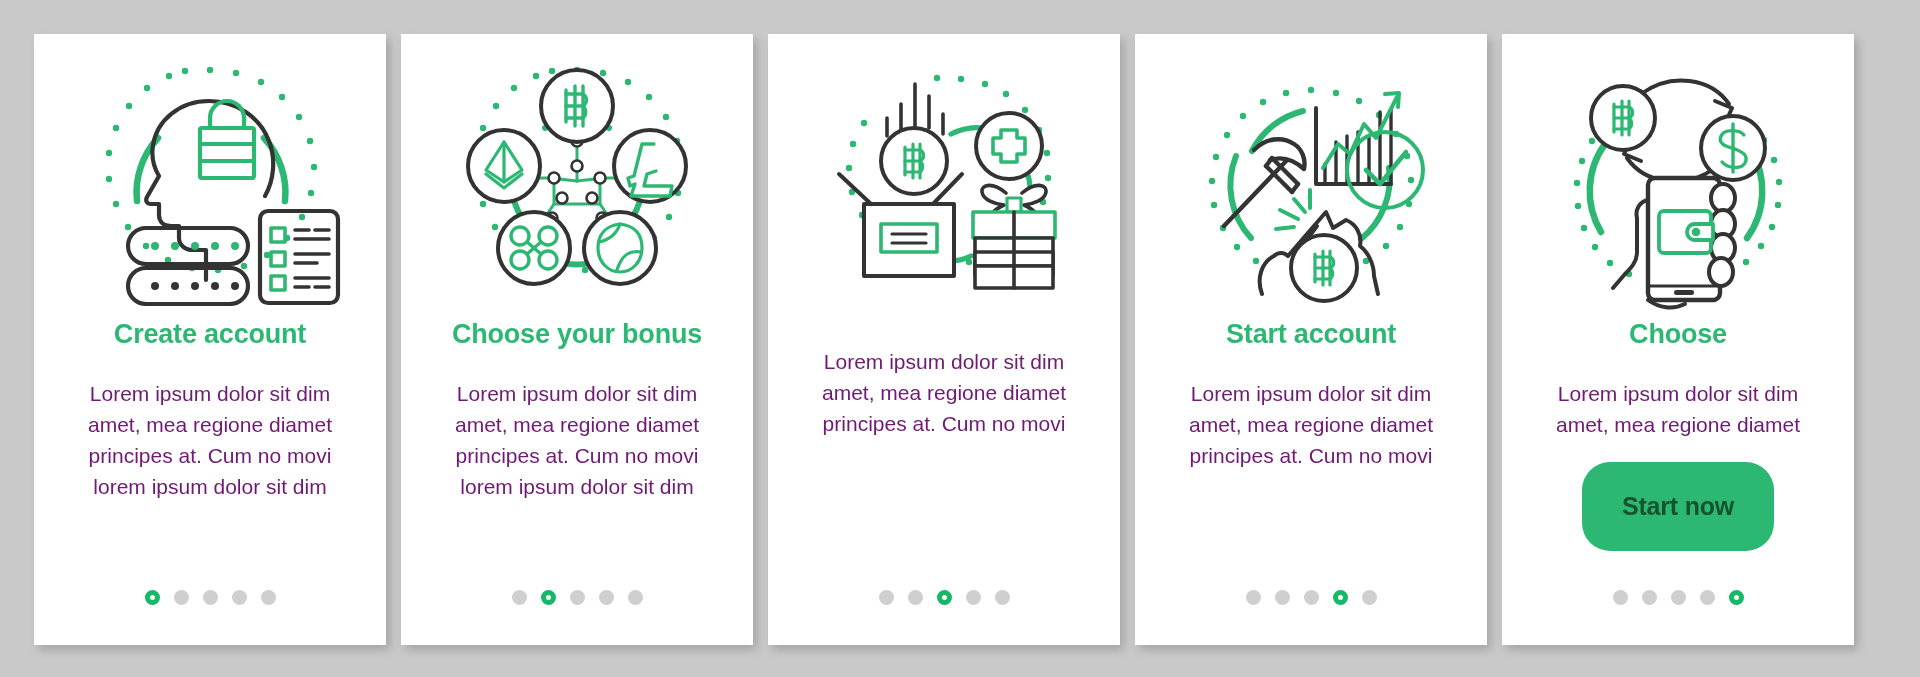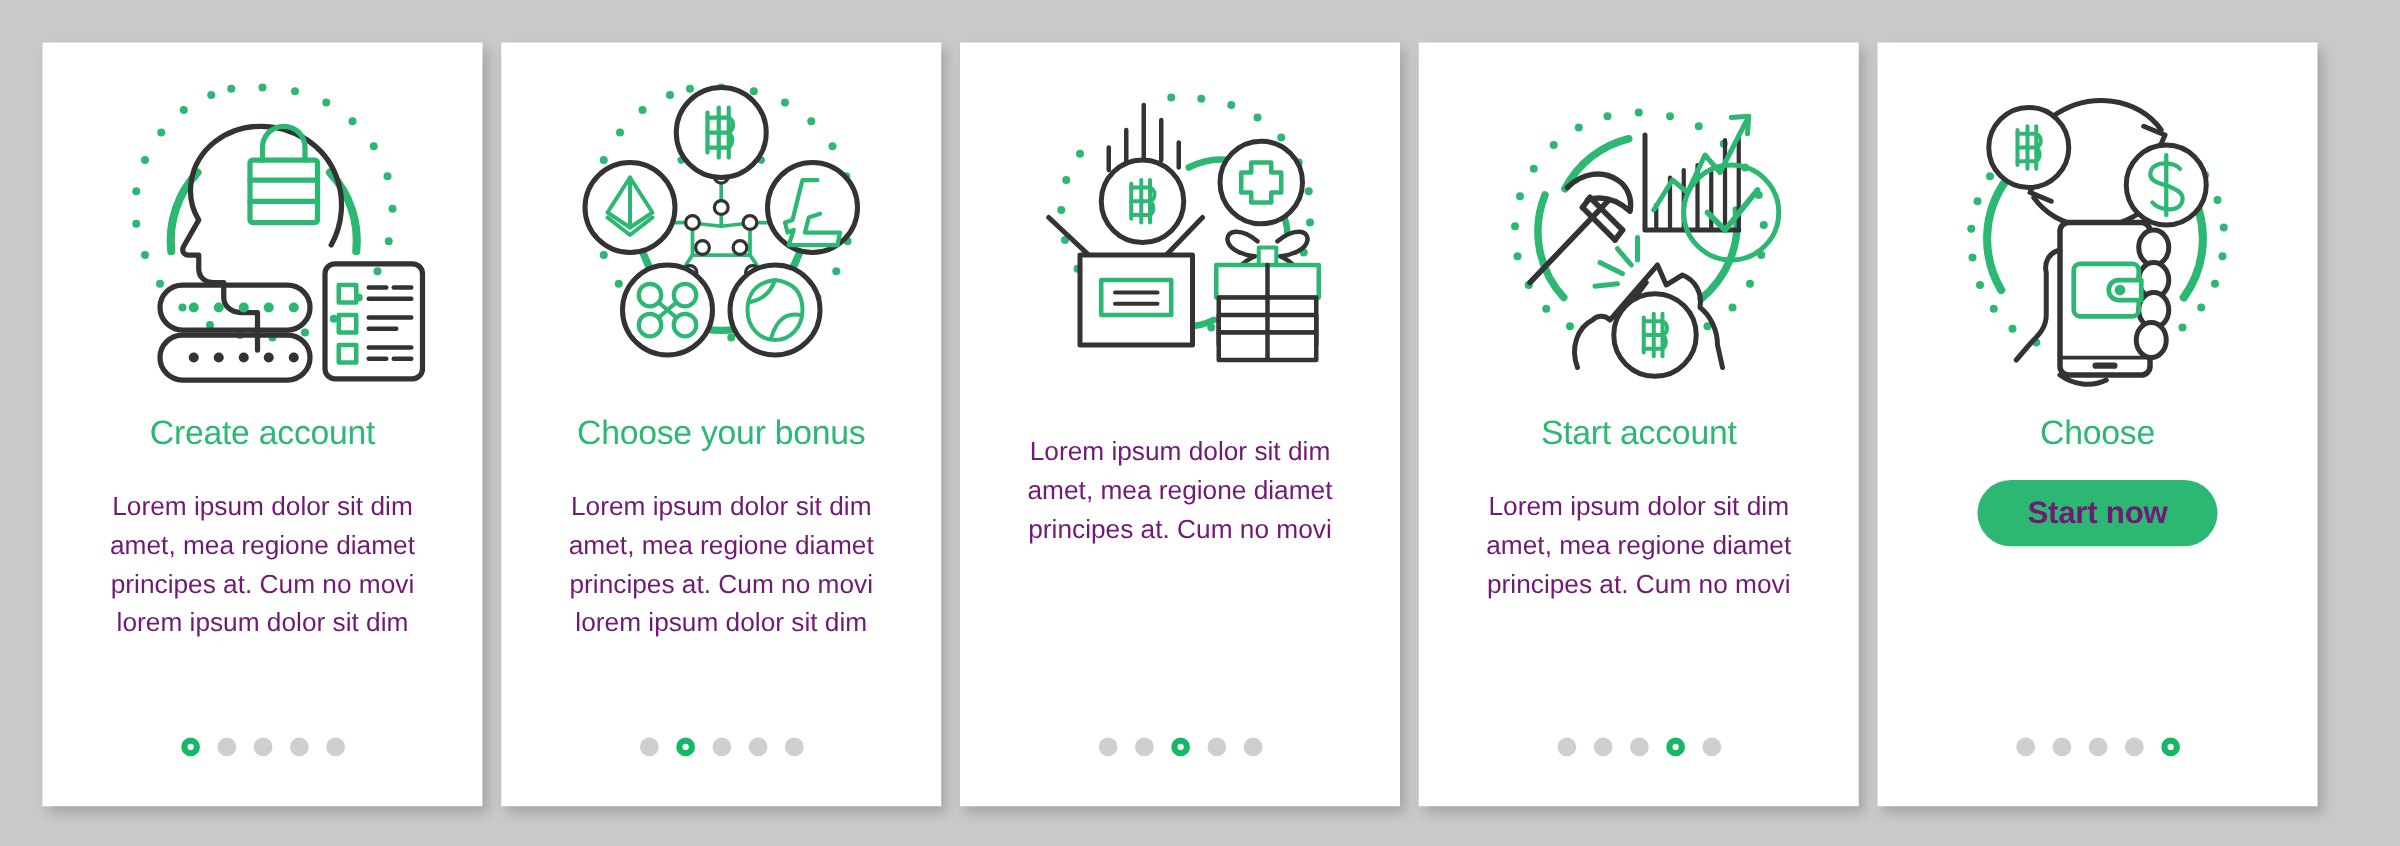--- a/index.html
+++ b/index.html
@@ -32,49 +32,49 @@
     width:290px;
     height:270px;
     margin-top:14px;
     display:flex;
     align-items:center;
     justify-content:center;
   }
   .illo svg{display:block;}
   .title{
     font-size:27px;
-    font-weight:normal;
+    font-weight:bold;
     color:#2cb872;
     letter-spacing:-0.2px;
-    margin-top:12px;
+    margin-top:0;
     line-height:1.2;
   }
   .body-text{
     margin-top:28px;
     font-size:21px;
     line-height:31px;
     color:#701a75;
     text-align:center;
     width:272px;
   }
   .cta-wrap{
     margin-top:22px;
     display:flex;
     justify-content:center;
     width:100%;
   }
   .cta{
     background:#2cb872;
-    color:#701a75;
+    color:#14532d;
     border:none;
     border-radius:28px;
     font-size:25px;
     font-weight:bold;
     font-family:"Liberation Sans", sans-serif;
-    padding:12px 40px;
+    padding:30px 40px;
     cursor:pointer;
     letter-spacing:-0.2px;
   }
   .dots{
     position:absolute;
     bottom:40px;
     left:0;right:0;
     display:flex;
     justify-content:center;
     gap:14px;
@@ -575,20 +575,21 @@
 
           <g stroke="#2cb872" stroke-width="3.8" fill="none">
             <rect x="116" y="155" width="52" height="42" rx="5"></rect>
             <path d="M152 168 L170 168 L170 184 L152 184 C147 184 144 180 144 176 C144 172 147 168 152 168 Z" fill="#fff"></path>
             <circle cx="153" cy="176" r="2.4" fill="#2cb872"></circle>
           </g>
         </g>
       </svg>
     </div>
     <div class="title">Choose</div>
+    <div class="body-text">Lorem ipsum dolor sit dim amet, mea regione diamet</div>
     <div class="cta-wrap">
       <button class="cta">Start now</button>
     </div>
     <div class="dots">
       <span class="dot"></span>
       <span class="dot"></span>
       <span class="dot"></span>
       <span class="dot"></span>
       <span class="dot active"></span>
     </div>

